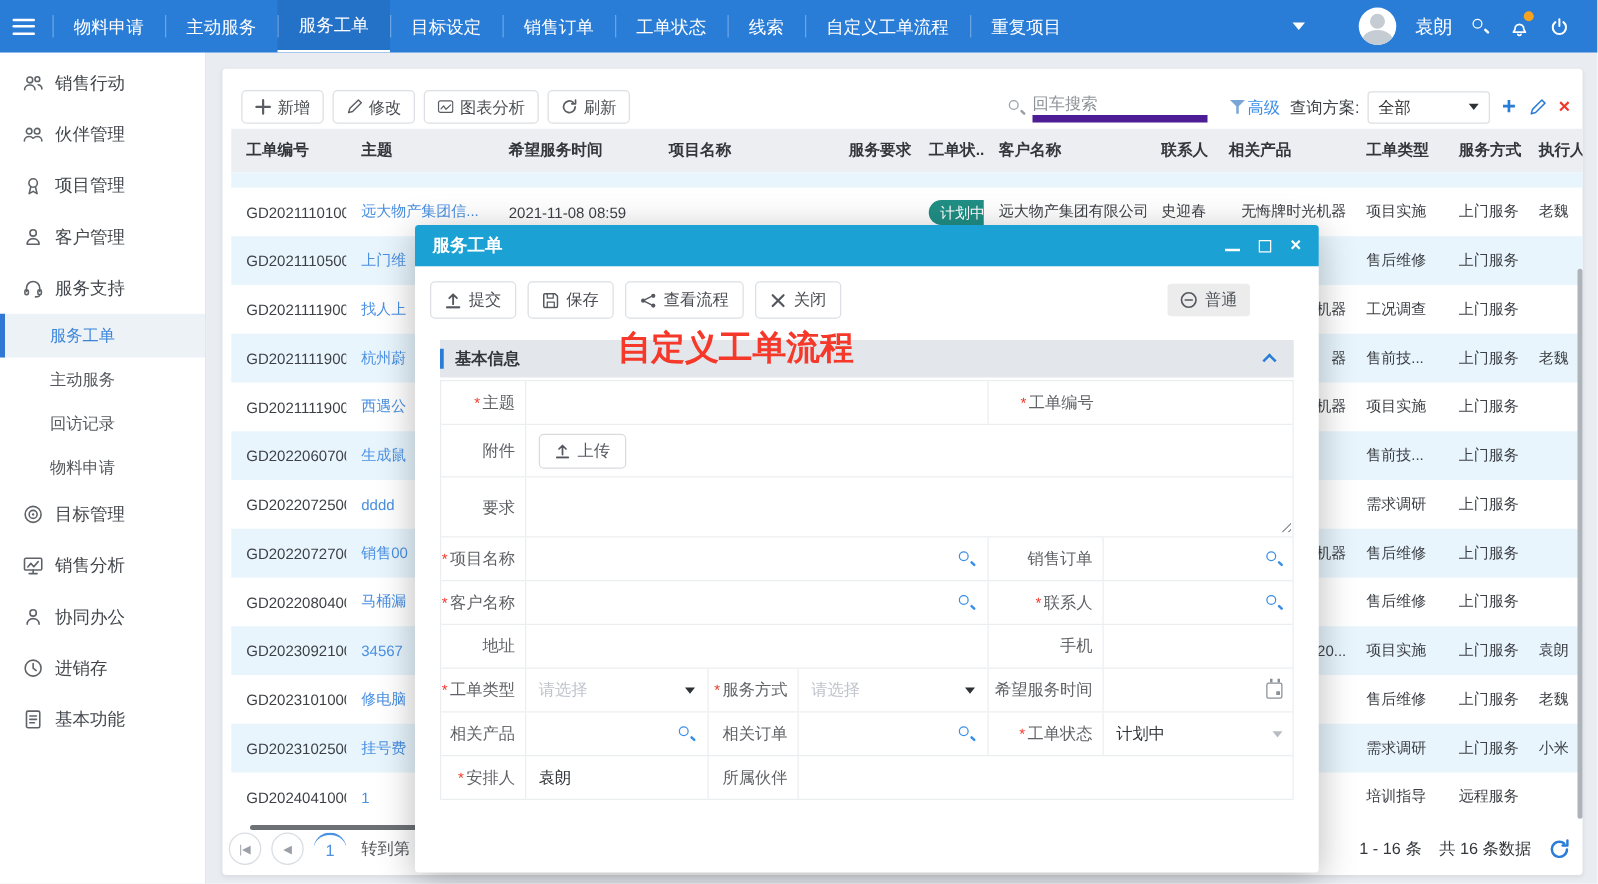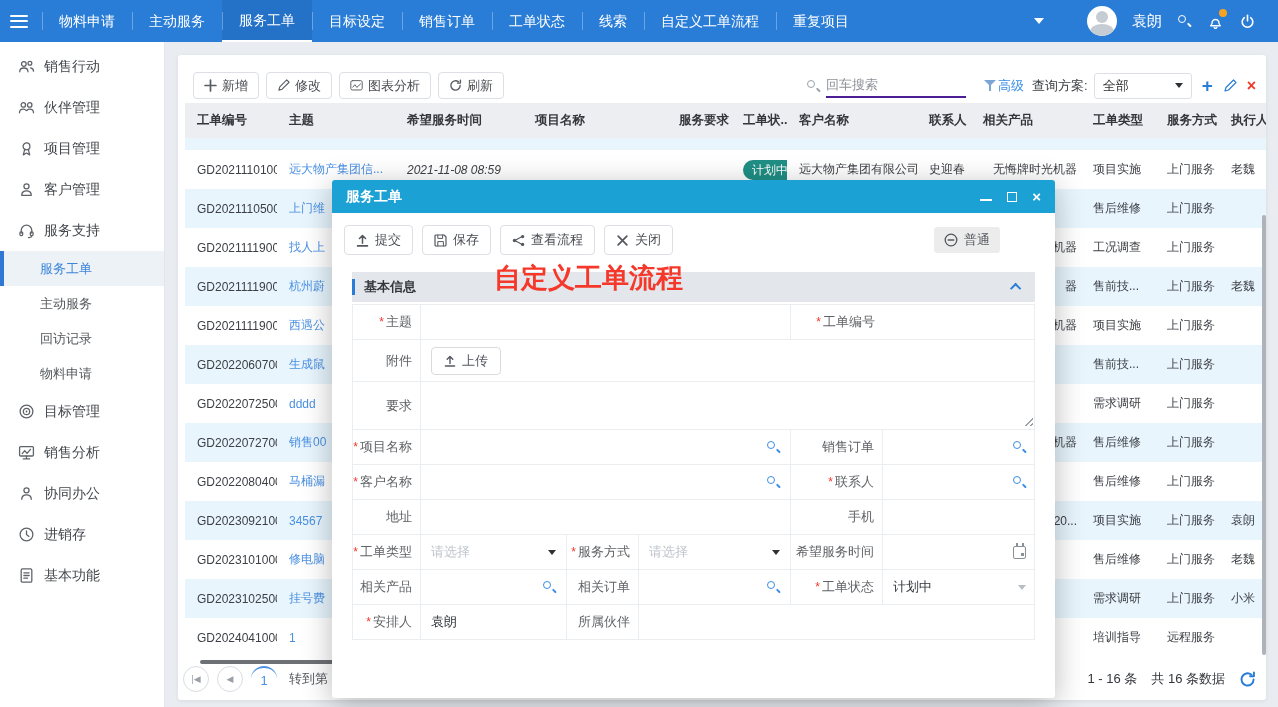--- a/index.html
+++ b/index.html
@@ -38,21 +38,21 @@
   .card{position:absolute;left:178px;top:55px;width:1088px;height:645px;background:#fff;border-radius:3px;box-shadow:0 1px 4px rgba(0,0,0,.08);z-index:1}
   
   .list-toolbar{position:absolute;left:193px;top:72px;display:flex;gap:7px;z-index:2}
   .tbtn{height:27px;border:1px solid #dcdfe3;border-radius:4px;background:#fff;display:flex;align-items:center;gap:5px;padding:0 10px;font-size:13px;color:#4a4d52;cursor:pointer}
   .tbtn .icon{width:13px;height:13px;color:#5a5e64}
   .search-grp{position:absolute;left:806px;top:72px;display:flex;align-items:center;height:27px;z-index:2}
   .mag{width:14px;height:14px;position:relative;display:inline-block;flex:0 0 auto}
   .mag i{position:absolute;left:1px;top:1px;width:8px;height:8px;border:1.5px solid #3a8ee6;border-radius:50%}
   .mag b{position:absolute;left:10px;top:10px;width:5px;height:1.5px;background:#3a8ee6;transform:rotate(45deg);border-radius:1px}
   .mag.grey i{border-color:#9aa0a6}.mag.grey b{background:#9aa0a6}
-  .search-input{border:none;outline:none;border-bottom:2px solid #4c1d95;width:140px;height:24px;font-size:13px;margin-left:6px;color:#b91c1c;background:transparent}
+  .search-input{border:none;outline:none;border-bottom:6px solid #4c1d95;width:140px;height:24px;font-size:13px;margin-left:6px;color:#b91c1c;background:transparent}
   .search-input::placeholder{color:#8d9298}
   .funnel{width:12px;height:12px;position:relative;margin-left:18px;cursor:pointer}
   .funnel::before{content:'';position:absolute;left:0;top:0;border-left:6px solid transparent;border-right:6px solid transparent;border-top:6px solid #7aa6d6}
   .funnel::after{content:'';position:absolute;left:5px;top:5px;width:2px;height:6px;background:#7aa6d6}
   .adv-link{color:#3a8ee6;font-size:13px;margin-left:2px;cursor:pointer}
   .qp-label{font-size:13px;color:#3c3f44;margin-left:8px}
   .qp-select{width:98px;height:26px;border:1px solid #dcdfe3;border-radius:3px;display:flex;align-items:center;justify-content:space-between;padding:0 8px;margin-left:6px;cursor:pointer;background:#fff}
   .caret{width:0;height:0;border-left:4px solid transparent;border-right:4px solid transparent;border-top:5px solid #2e3134}
   .caret.grey{border-top-color:#b8bcc3}
   .qp-ico{margin-left:10px;cursor:pointer;display:flex;align-items:center}
@@ -345,21 +345,21 @@
       <div class="gc" style="width: 110px;">相关产品</div>
       <div class="gc" style="width: 74px;">工单类型</div>
       <div class="gc" style="width: 64px;">服务方式</div>
       <div class="gc" style="width: 47px;">执行人</div>
     </div>
   <div class="sliver"></div>
   <div id="gbody">
       <div class="grow">
         <div class="gc" style="width: 92px;">GD20211101002</div>
         <div class="gc link" style="width: 118px;">远大物产集团信...</div>
-        <div class="gc" style="width: 128px; font-style: italic;">2021-11-08 08:59</div>
+        <div class="gc" style="width: 128px;">2021-11-08 08:59</div>
         <div class="gc" style="width: 144px;"></div>
         <div class="gc" style="width: 64px;"></div>
         <div class="gc" style="width: 56px;"><span class="badge">计划中</span></div>
         <div class="gc" style="width: 130px;">远大物产集团有限公司</div>
         <div class="gc" style="width: 54px;">史迎春</div>
         <div class="gc prod" style="width: 110px;">无悔牌时光机器</div>
         <div class="gc" style="width: 74px;">项目实施</div>
         <div class="gc" style="width: 64px;">上门服务</div>
         <div class="gc" style="width: 47px;">老魏</div>
       </div>

